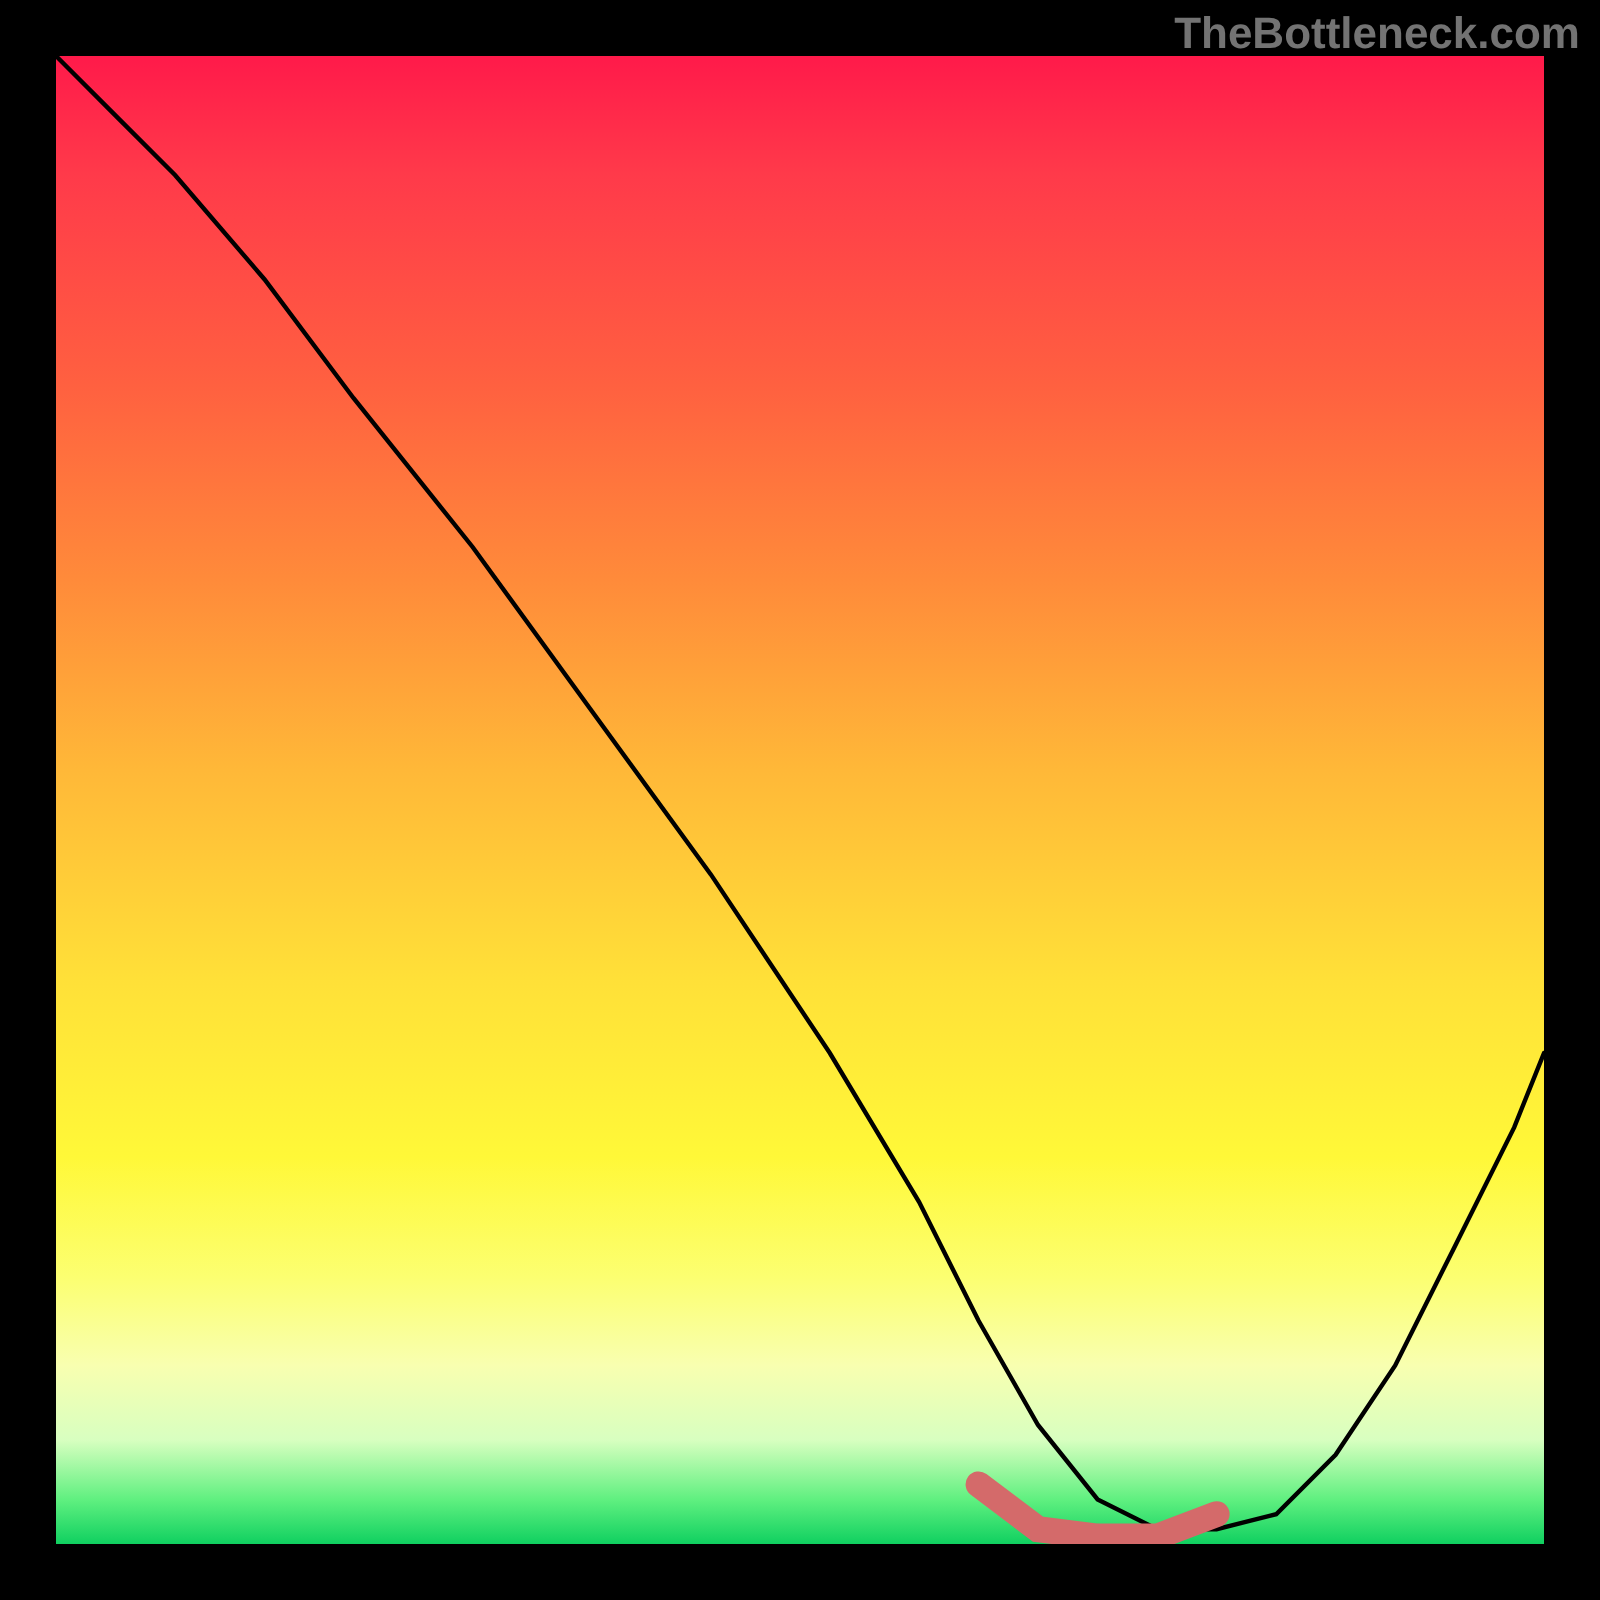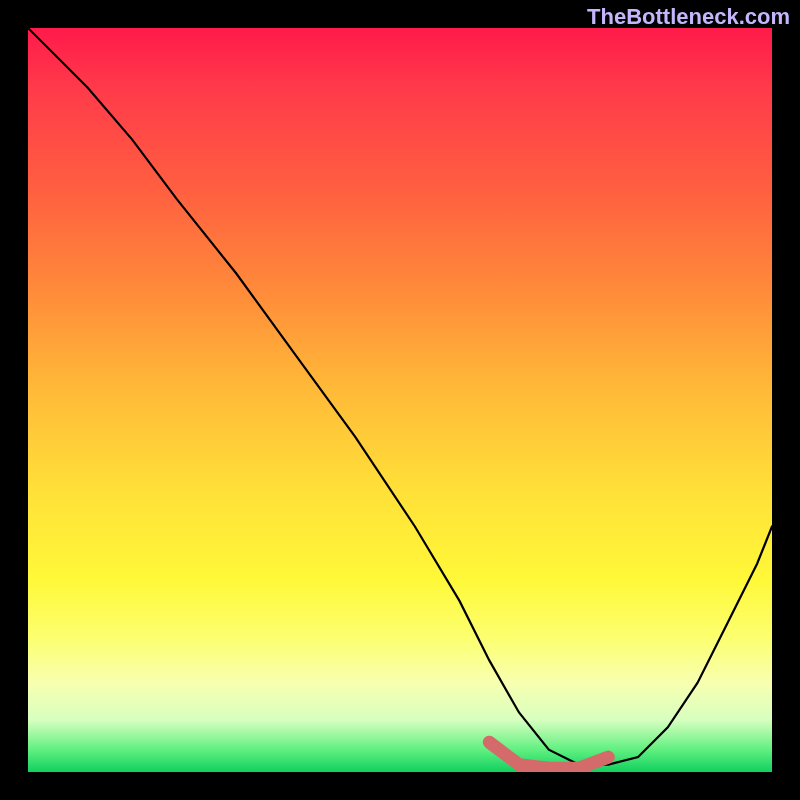--- a/index.html
+++ b/index.html
@@ -8,21 +8,21 @@
     width: 800px;
     height: 800px;
     background: #000;
     position: relative;
     font-family: Arial, sans-serif;
   }
   .watermark {
     position: absolute;
     top: 4px;
     right: 10px;
-    color: #c4b5fd;
+    color: #737373;
     font-size: 22px;
     font-weight: bold;
     z-index: 10;
   }
   .plot-area {
     position: absolute;
     top: 28px;
     left: 28px;
     width: 744px;
     height: 744px;

